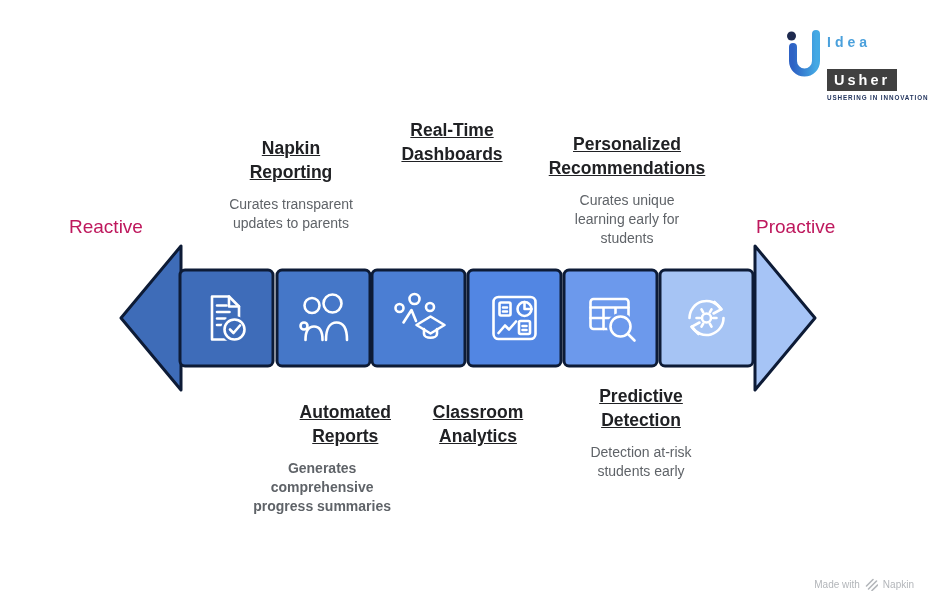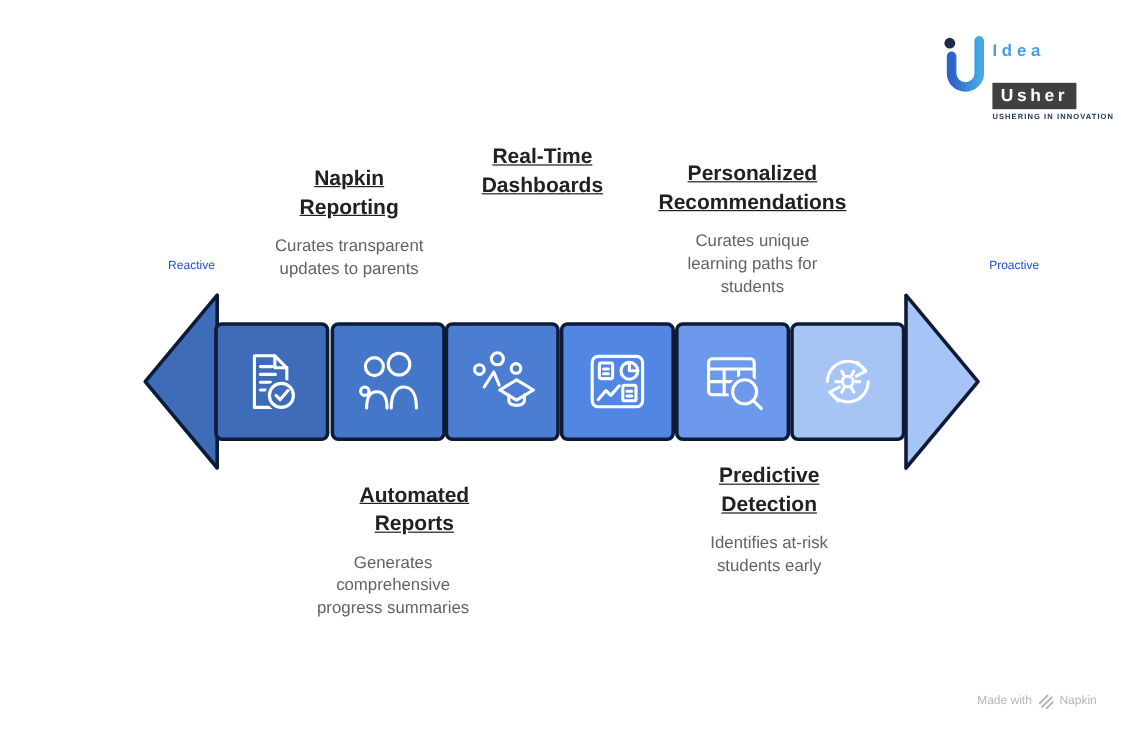--- a/index.html
+++ b/index.html
@@ -4,21 +4,21 @@
 <style>
   html,body{margin:0;padding:0;}
   body{width:934px;height:612px;position:relative;background:#ffffff;overflow:hidden;
        font-family:"Liberation Sans","DejaVu Sans",sans-serif;}
 
   
   .feature{position:absolute;display:flex;flex-direction:column;align-items:center;text-align:center;}
   .feature .title{font-size:17.5px;font-weight:700;color:#202124;line-height:1.38;white-space:pre-line;text-decoration:underline;}
   .feature .desc{font-size:14px;color:#5f6368;line-height:1.33;margin-top:11px;white-space:pre-line;}
 
-  .endpoint{position:absolute;font-size:10px;color:#1d4ed8;text-align:right;width:110px;}
+  .endpoint{position:absolute;font-size:19px;color:#be185d;text-align:left;width:110px;}
 
   
   .arrow-svg{position:absolute;left:118px;top:243px;}
   .shape{stroke:#0d1b36;stroke-width:3;stroke-linejoin:round;}
   .icon{stroke:#ffffff;stroke-width:2.6;fill:none;stroke-linecap:round;stroke-linejoin:round;}
   .icon .bg{stroke:none;}
 
   
   .logo{position:absolute;left:785px;top:28px;display:flex;align-items:flex-start;gap:6px;}
   .logo-text{display:flex;flex-direction:column;align-items:flex-start;}
@@ -59,21 +59,21 @@
 updates to parents</div>
 </div>
 <div class="feature" style="left:362px;top:118px;width:180px;">
   <div class="title">Real-Time
 Dashboards</div>
 </div>
 <div class="feature" style="left:527px;top:132px;width:200px;">
   <div class="title">Personalized
 Recommendations</div>
   <div class="desc" style="max-width:155px;">Curates unique
-learning paths for
+learning early for
 students</div>
 </div>
 
 <div class="endpoint" style="left:69px;top:216px;">Reactive</div>
 <div class="endpoint" style="left:756px;top:216px;">Proactive</div>
 
 <svg class="arrow-svg" width="700" height="150" viewBox="0 0 700 150">
 
   <polygon class="shape" points="3,75 63,3 63,147" fill="#3e6cb8"></polygon>
   <polygon class="shape" points="637,3 697,75 637,147" fill="#a6c4f6"></polygon>
@@ -147,30 +147,32 @@
       <path d="M20 44 L13 36.8 L21 32.5"></path>
       <circle cx="28" cy="28" r="4.5"></circle>
       <path d="M34.5 28 L38 28 M31.3 33.6 L33 36.7 M24.7 33.6 L23 36.7 M21.5 28 L18 28 M24.7 22.4 L23 19.3 M31.3 22.4 L33 19.3"></path>
     </g>
   </g>
 </svg>
 
 <div class="feature" style="left:211px;top:400px;width:180px;align-items:flex-end;">
   <div class="title">Automated
 Reports</div>
-  <div class="desc" style="max-width:175px;">Generates
+  <div class="desc" style="max-width:175px;font-weight:bold;">Generates
 comprehensive
 progress summaries</div>
 </div>
 <div class="feature" style="left:388px;top:400px;width:180px;">
+  <div class="title">Classroom
+Analytics</div>
 </div>
 <div class="feature" style="left:551px;top:384px;width:180px;">
   <div class="title">Predictive
 Detection</div>
-  <div class="desc" style="max-width:160px;">Identifies at-risk
+  <div class="desc" style="max-width:160px;">Detection at-risk
 students early</div>
 </div>
 
 <div class="footer">
   <span>Made with</span>
   <svg width="13" height="13" viewBox="0 0 13 13">
     <g stroke="#b3b6ba" stroke-width="1.6" stroke-linecap="round" fill="none">
       <path d="M1.5 8 L8 1.5"></path>
         <path d="M3.5 11 L11.5 3"></path>
         <path d="M7 12.5 L12.5 7"></path>

